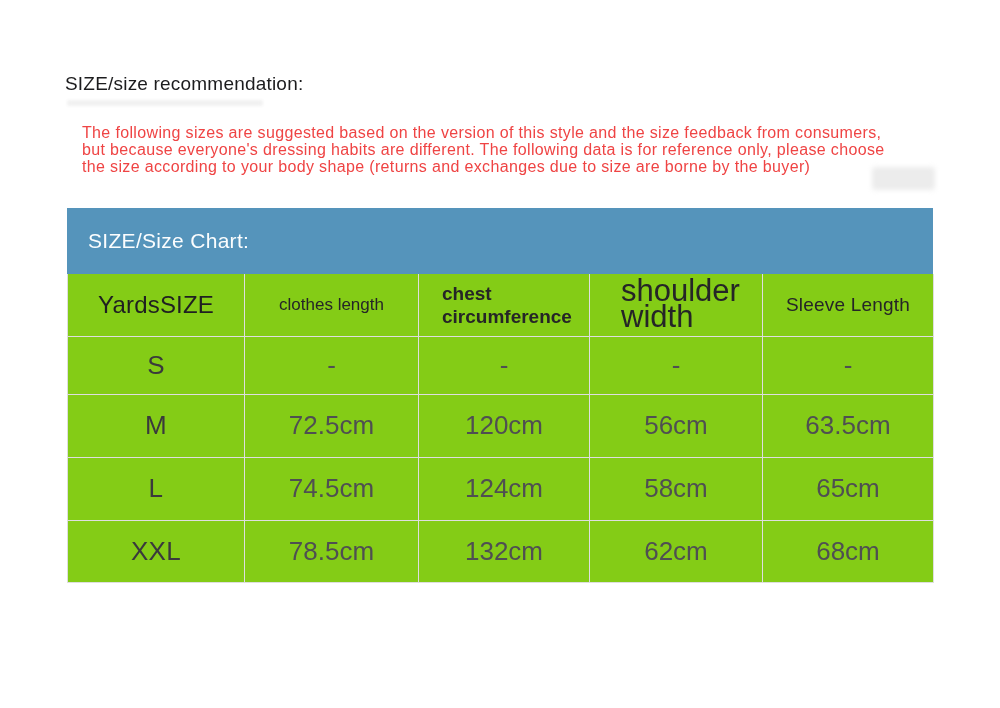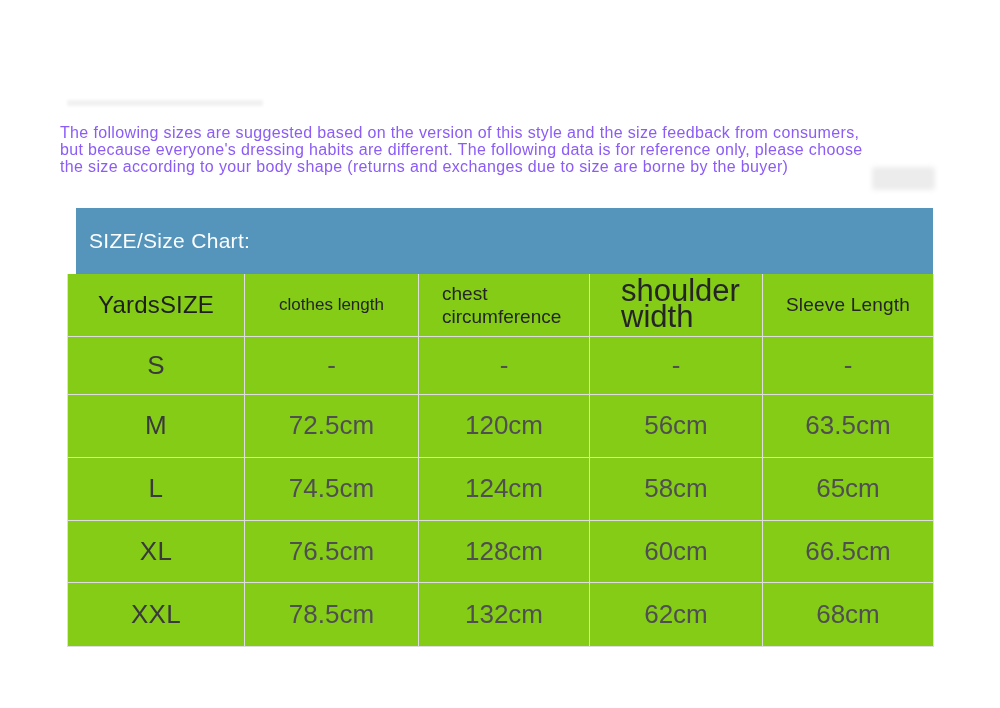--- a/index.html
+++ b/index.html
@@ -21,25 +21,25 @@
     left: 65px;
     top: 73px;
     font-size: 19px;
     font-weight: 500;
     color: #1c1c1e;
     letter-spacing: 0.2px;
   }
 
   .intro {
     position: absolute;
-    left: 60px;
+    left: 82px;
     top: 124px;
     font-size: 16px;
     line-height: 17px;
-    color: #8b5cf6;
+    color: #ef4444;
     letter-spacing: 0.35px;
   }
   .intro .line { white-space: nowrap; }
 
   
   .ghost-a {
     position: absolute;
     left: 67px; top: 100px;
     width: 196px; height: 6px;
     background: #f1f1f1;
@@ -60,22 +60,21 @@
     left: 67px;
     top: 208px;
     width: 866px;
   }
   .title-bar {
     box-sizing: border-box;
     height: 66px;
     background: #5594bb;
     display: flex;
     align-items: center;
-    padding-left: 13px;
-    margin-left: 9px;
+    padding-left: 21px;
   }
   .title-bar .title-text {
     color: #fbfdfe;
     font-size: 21px;
     letter-spacing: 0.3px;
   }
 
   table.size-table {
     border-collapse: collapse;
     table-layout: fixed;
@@ -99,20 +98,21 @@
 
   th.c1 { font-size: 24px; color: #1f1f21; letter-spacing: 0.2px; }
   th.c2 { font-size: 17px; }
   th.c5 { font-size: 19px; letter-spacing: 0.2px; }
   th.c3 .wrap {
     display: inline-block;
     width: 124px;
     text-align: left;
     font-size: 19px;
     line-height: 23px;
+    font-weight: bold;
   }
   th.c4 .wrap {
     display: inline-block;
     width: 110px;
     text-align: left;
     font-size: 31px;
     line-height: 26px;
   }
 
   td.size-cell {
@@ -124,20 +124,21 @@
   td.value-cell {
     font-size: 26px;
     color: #4f4f52;
   }
 </style>
 </head>
 <body>
 
 <div class="page">
 
+  <div class="heading">SIZE/size recommendation:</div>
 
   <div class="ghost-a"></div>
 
   <div class="intro">
     <div class="line">The following sizes are suggested based on the version of this style and the size feedback from consumers,</div>
     <div class="line">but because everyone's dressing habits are different. The following data is for reference only, please choose</div>
     <div class="line">the size according to your body shape (returns and exchanges due to size are borne by the buyer)</div>
   </div>
 
   <div class="ghost-b"></div>
@@ -191,27 +192,20 @@
           <td class="value-cell">63.5cm</td>
         </tr>
         <tr>
           <td class="size-cell">L</td>
           <td class="value-cell">74.5cm</td>
           <td class="value-cell">124cm</td>
           <td class="value-cell">58cm</td>
           <td class="value-cell">65cm</td>
         </tr>
         <tr>
-          <td class="size-cell">XL</td>
-          <td class="value-cell">76.5cm</td>
-          <td class="value-cell">128cm</td>
-          <td class="value-cell">60cm</td>
-          <td class="value-cell">66.5cm</td>
-        </tr>
-        <tr>
           <td class="size-cell">XXL</td>
           <td class="value-cell">78.5cm</td>
           <td class="value-cell">132cm</td>
           <td class="value-cell">62cm</td>
           <td class="value-cell">68cm</td>
         </tr>
       </tbody>
     </table>
   </div>
 

